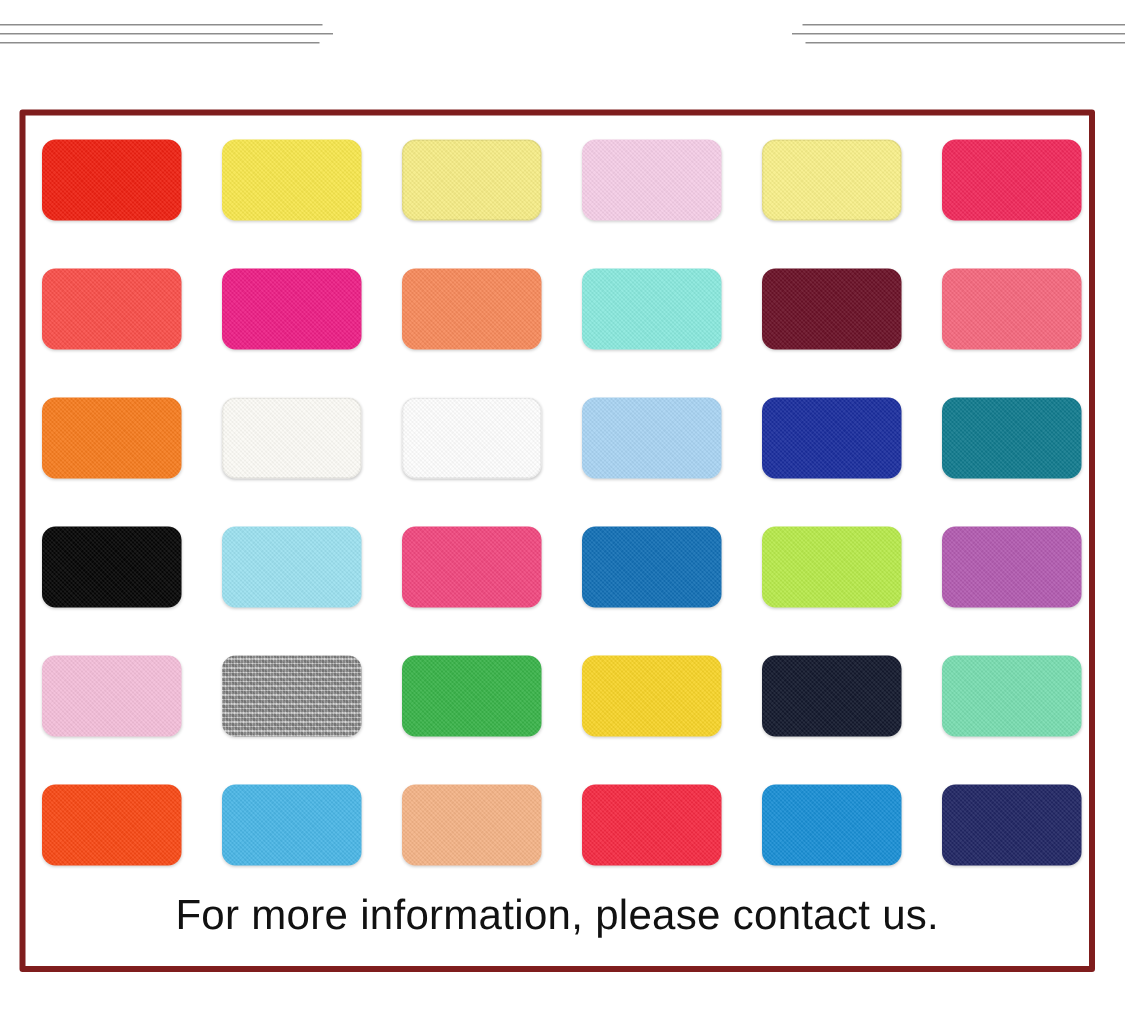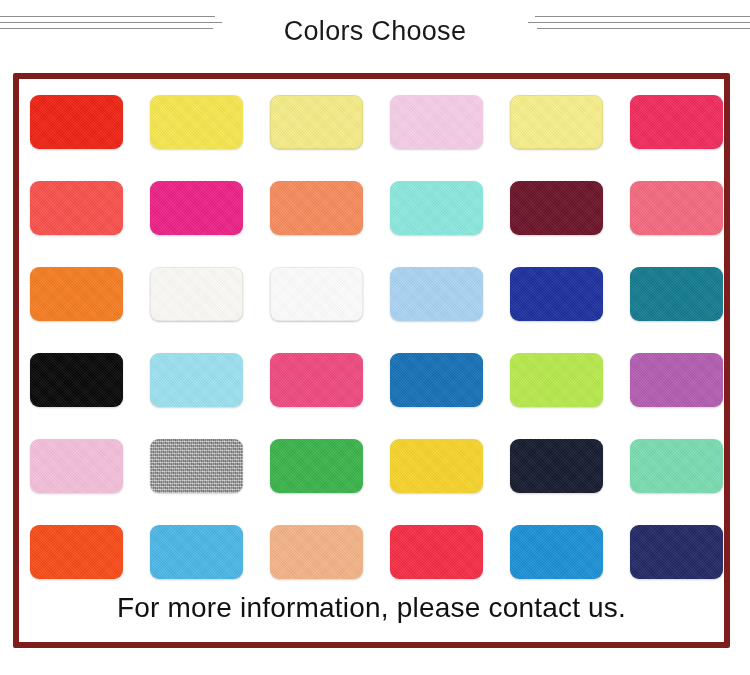--- a/index.html
+++ b/index.html
@@ -59,21 +59,21 @@
     white-space: nowrap;
   }
 
   
   .card {
     position: absolute;
     left: 13px;
     top: 73px;
     width: 717px;
     height: 575px;
-    border: 6px solid #7f1d1d;
+    border: 4px solid #7f1d1d;
     background: #ffffff;
     border-radius: 2px;
   }
 
   .swatch-grid {
     position: absolute;
     left: 11px;
     top: 16px;
     width: 695px;
     display: grid;
@@ -133,21 +133,20 @@
 </style>
 </head>
 <body>
 
 <div class="header">
   <div class="rule-group left">
     <div class="rule r1"></div>
     <div class="rule r2"></div>
     <div class="rule r3"></div>
   </div>
-  <div class="page-title">Colors Choose</div>
   <div class="rule-group right">
     <div class="rule r1"></div>
     <div class="rule r2"></div>
     <div class="rule r3"></div>
   </div>
 </div>
 
 <div class="card">
   <div class="swatch-grid" id="swatch-grid">
       <div class="swatch" style="background-color: rgb(238, 34, 19);"></div>

